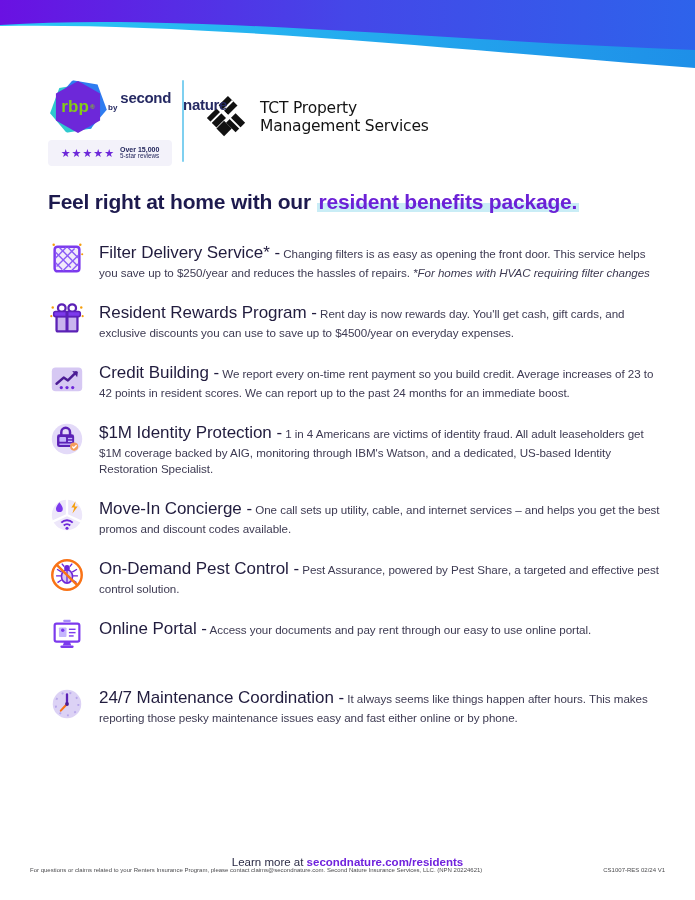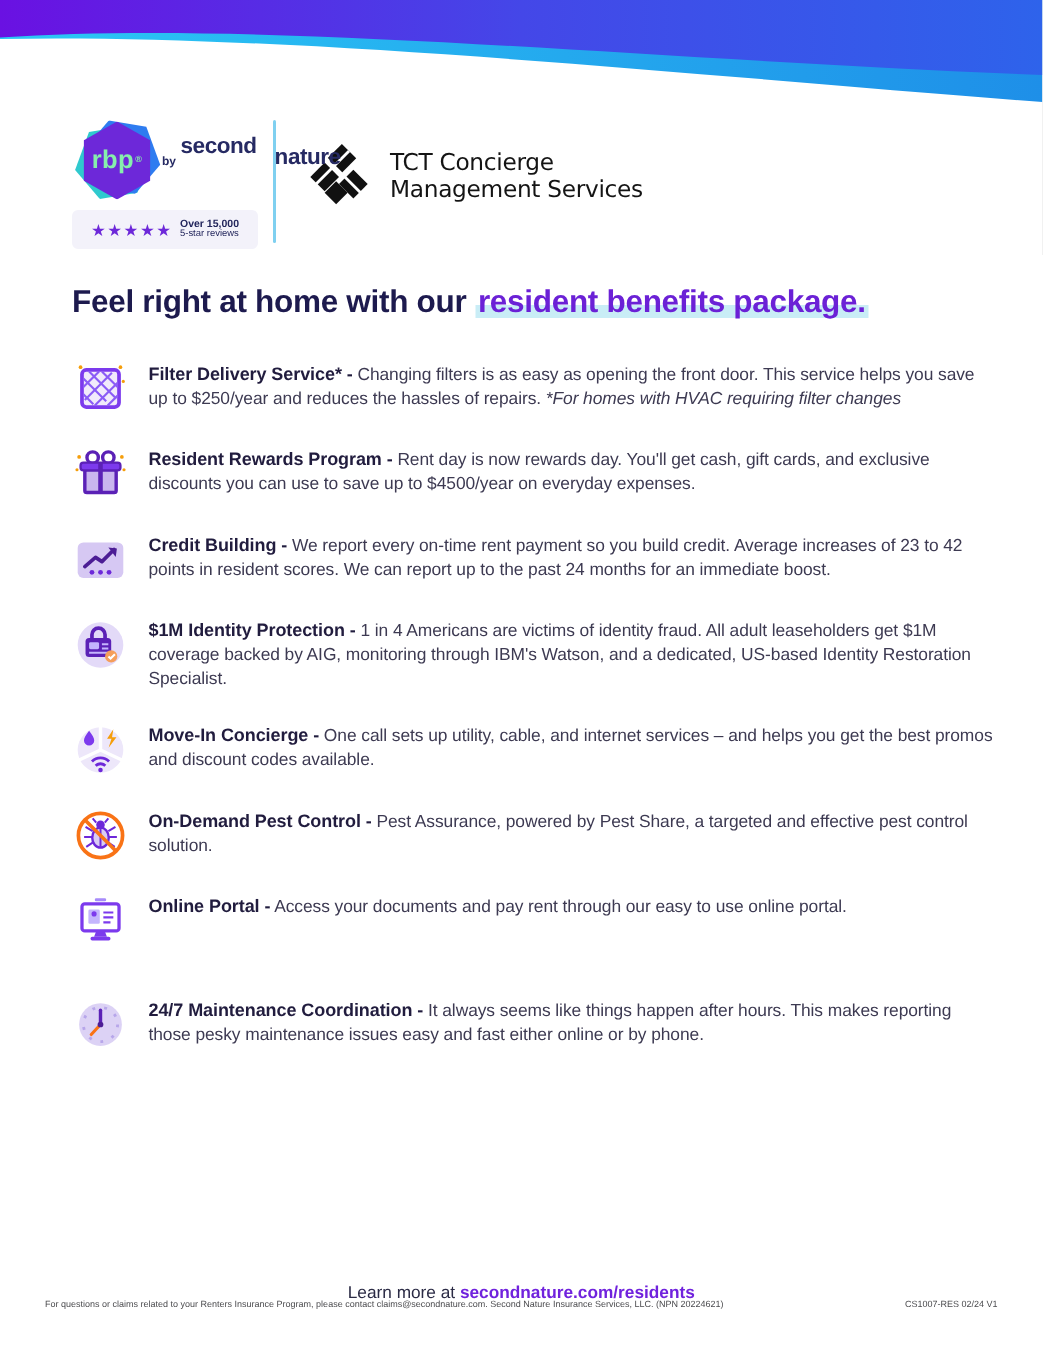--- a/index.html
+++ b/index.html
@@ -15,21 +15,21 @@
 
   
   .header-row { position:absolute; top:78px; left:48px; right:28px; display:flex; align-items:flex-start; }
   .rbp-block { position:relative; width:124px; height:88px; }
   .hex-stack { position:absolute; top:0; left:2px; width:56px; height:58px; }
   .hex { position:absolute; width:48px; height:52px; left:4px; top:3px;
          clip-path:polygon(50% 0%, 96% 24%, 96% 76%, 50% 100%, 4% 76%, 4% 24%); }
   .hex-blue  { background:#2E7CF0; transform:rotate(-20deg) translate(4px,-1px); }
   .hex-teal  { background:#2FC9CE; transform:rotate(20deg) translate(-2px,2px); }
   .hex-purple{ background:#6D28D9; transform:none; display:flex; align-items:center; justify-content:center;
-               color:#86efac; font-weight:bold; font-size:17px; letter-spacing:.2px; }
+               color:#84cc16; font-weight:bold; font-size:17px; letter-spacing:.2px; }
   .hex-purple sup { font-size:6px; margin-left:1px; }
   .byline { position:absolute; left:60px; top:13px; display:flex; gap:3px; color:#262A63; }
   .byline .by { font-size:8px; font-weight:600; margin-top:12px; }
   .byline .brand { display:flex; flex-direction:row; font-weight:800; font-size:15px; line-height:.92; letter-spacing:-.3px; }
   .byline .brand span:last-child { align-self:flex-end;margin-left:12px; }
   .reviews-pill { position:absolute; left:0; top:62px; width:124px; height:26px; background:#F3F2FA;
                   border-radius:4px; display:flex; align-items:center; justify-content:center; gap:5px; }
   .stars { color:#6D28D9; font-size:11px; letter-spacing:1px; }
   .reviews-text { display:flex; flex-direction:column; line-height:1.1; color:#23265C; }
   .reviews-text .l1 { font-size:7px; font-weight:700; }
@@ -47,21 +47,21 @@
   .headline .highlight { color:#6B21D6; font-weight:800;
       background:linear-gradient(to bottom, transparent 58%, #C9EDF6 58%, #C9EDF6 96%, transparent 96%);
       padding:0 2px;text-align:center; }
 
   
   .benefits { position:absolute; top:240px; left:48px; right:30px; }
   .benefit-item { display:flex; gap:13px; margin-bottom:19px; }
   .benefit-item:nth-child(7) { margin-bottom:31px; }
   .b-icon { flex:0 0 38px; width:38px; height:38px; }
   .b-text { font-size:11.6px; color:#3D3A52; line-height:1.4; padding-top:1px; letter-spacing:-.05px; }
-  .b-title { font-weight:700; font-size:12px; color:#211C3E;text-align:right; }
+  .b-title { font-weight:400; font-size:17px; color:#211C3E;text-align:right; }
   .b-note { font-style:italic; }
   .b-note:empty { display:none; }
 
   
   .learn-more { position:absolute; top:822px; left:0; width:100%; text-align:center;
                 font-size:11.5px; color:#2B2B45; font-weight:500;margin-top:34px; }
   .learn-more a { color:#7022DD; font-weight:800; text-decoration:none; }
   .legal-row { position:absolute; top:867px; left:30px; right:30px; display:flex;
                justify-content:space-between; align-items:flex-start; gap:20px;
                font-size:6px; color:#4C4C4F; }
@@ -119,21 +119,21 @@
       <svg width="44" height="46" viewBox="0 0 46 46">
         <g fill="#111">
           <path d="M25 1 L35 11 L25 21 L15 11 Z"></path>
           <path d="M13 14 L23 24 L13 34 L3 24 Z"></path>
           <path d="M33 19 L43 29 L33 39 L23 29 Z"></path>
           <path d="M21 27 L29 35 L21 43 L13 35 Z"></path>
         </g>
         <path stroke="#fff" stroke-width="2" fill="none" d="M9 6 L40 37 M6 30 L30 6"></path>
       </svg>
       <div class="tct-text">
-        <div>TCT Concierge</div>
+        <div>TCT Property</div>
         <div>Management Services</div>
       </div>
     </div>
   </div>
 
   <div class="headline">
     <span class="prefix">Feel right at home with our </span><span class="highlight">resident benefits package.</span>
   </div>
 
   <div class="benefits">

